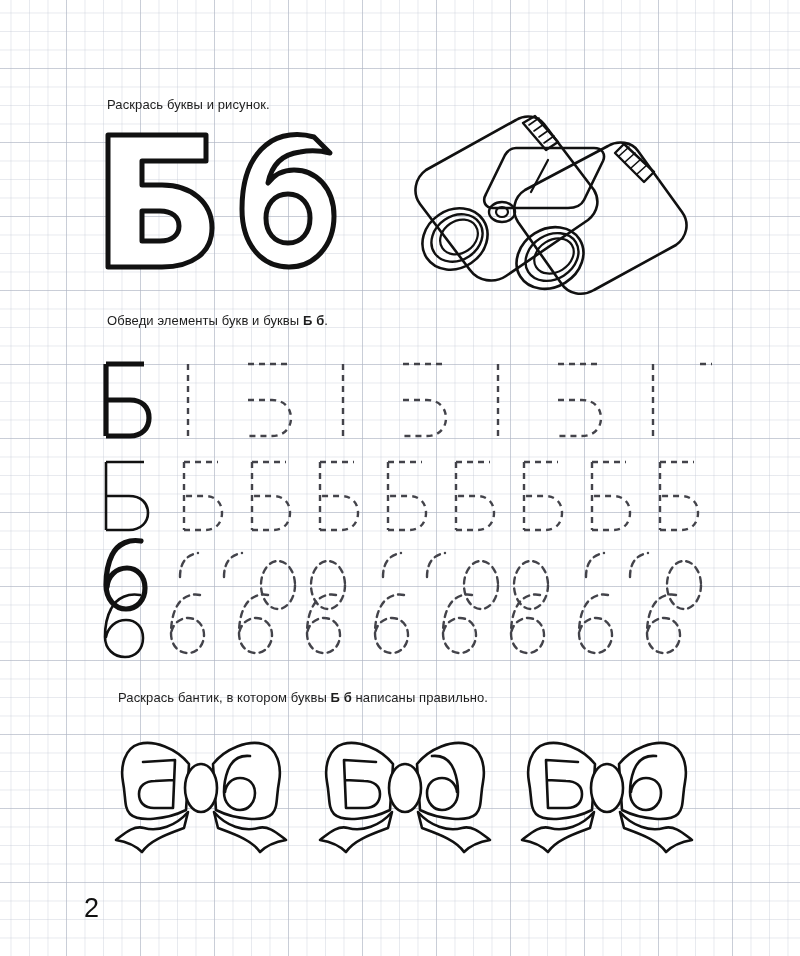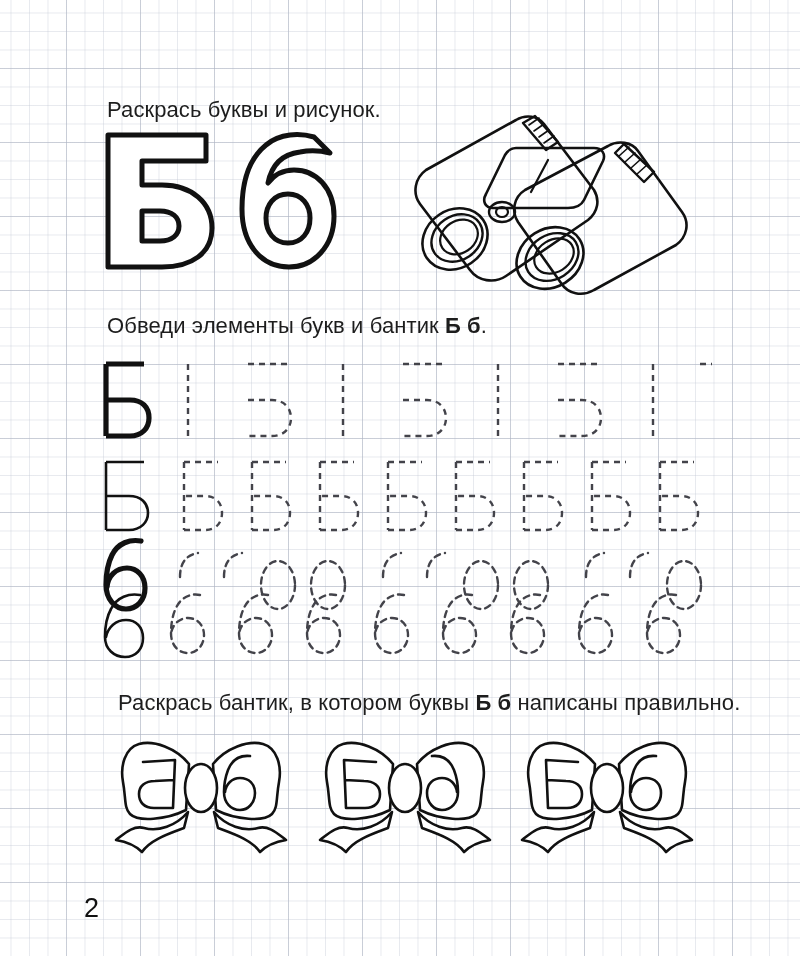--- a/index.html
+++ b/index.html
@@ -24,21 +24,21 @@
     background-size:
       74px 74px,
       74px 74px,
       18.5px 18.5px,
       18.5px 18.5px;
     background-position:-8px -6px,-8px -6px,-8px -6px,-8px -6px;
     pointer-events:none;
   }
   .instr{
     position:absolute;
-    font-size:22px;
+    font-size:13px;
     letter-spacing:.1px;
     color:#1d1d1d;
     white-space:nowrap;
   }
   .instr b{font-weight:700;margin-top:36px;}
   .blk{position:absolute;}
   svg{display:block;overflow:visible;}
   .ink{fill:none;stroke:#111;stroke-linecap:round;stroke-linejoin:round;}
   .hollow{fill:#fff;stroke:#111;stroke-width:5;stroke-linejoin:round;}
   .model-bold{fill:none;stroke:#111;stroke-width:5.2;stroke-linecap:butt;stroke-linejoin:miter;}
@@ -117,21 +117,21 @@
 
       <path class="ink" style="stroke-width:2.4" d="M137 8 L160 34 L148 42 L125 15 Z"></path>
       <path class="ink" style="stroke-width:1.6" d="M141 10 L131 17 M146 16 L136 23 M151 22 L141 29 M156 28 L146 35"></path>
 
       <path class="ink" style="stroke-width:2.4" d="M226 36 L256 64 L246 74 L217 45 Z"></path>
       <path class="ink" style="stroke-width:1.6" d="M231 39 L221 48 M237 45 L227 54 M243 51 L233 60 M249 57 L239 66"></path>
     </svg>
   </div>
 
   <div class="instr" style="left:107px;top:313px;">
-    <span>Обведи элементы букв и бантик </span><b>Б б</b><span>.</span>
+    <span>Обведи элементы букв и буквы </span><b>Б б</b><span>.</span>
   </div>
 
   <div class="blk" style="left:100px;top:358px;">
     <svg width="612" height="86" viewBox="0 0 612 86">
 
       <g>
         <path class="model-bold" d="M6 6 L44 6"></path>
         <path class="model-bold" d="M6 6 L6 78"></path>
         <path class="model-bold" d="M6 78 L30 78 C42 78 49 70 49 60 C49 49 42 42 30 42 L6 42"></path>
       </g>

